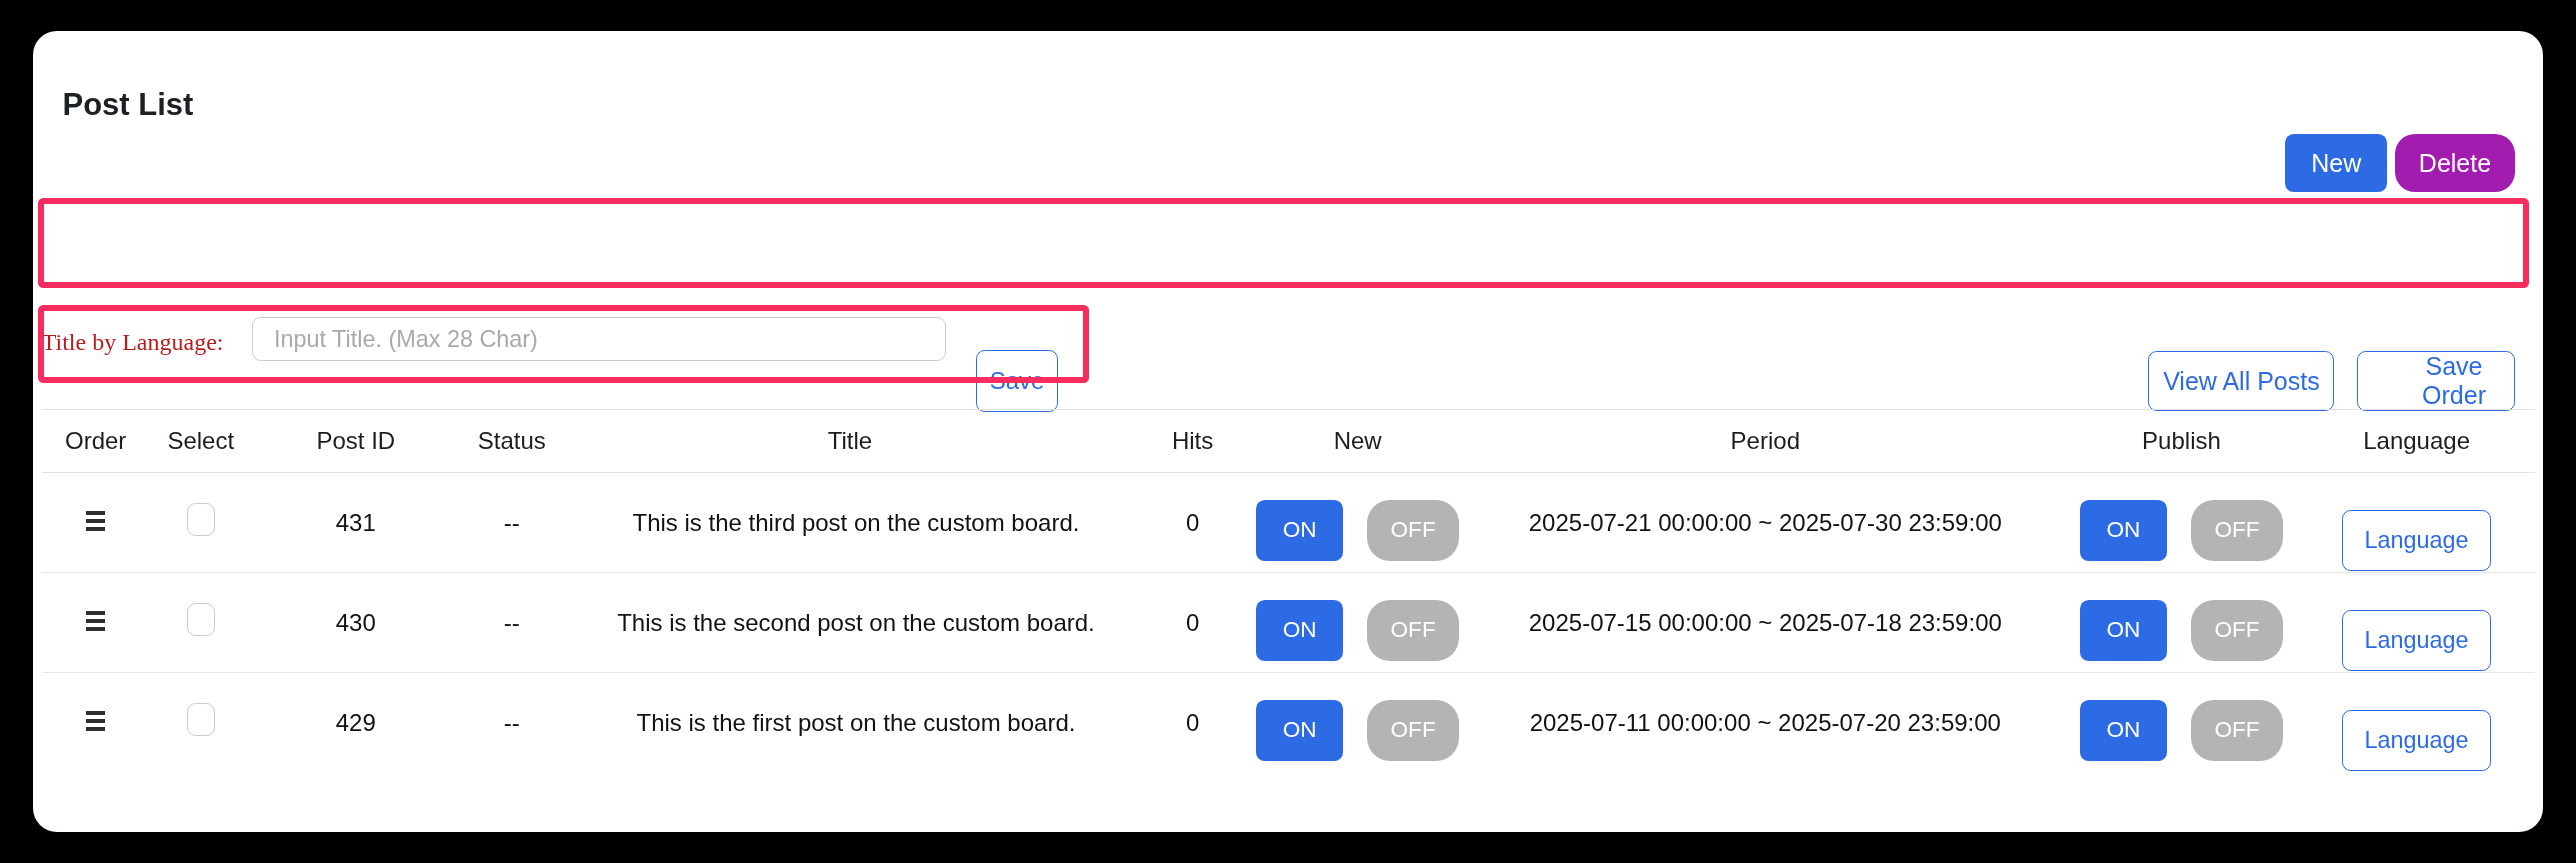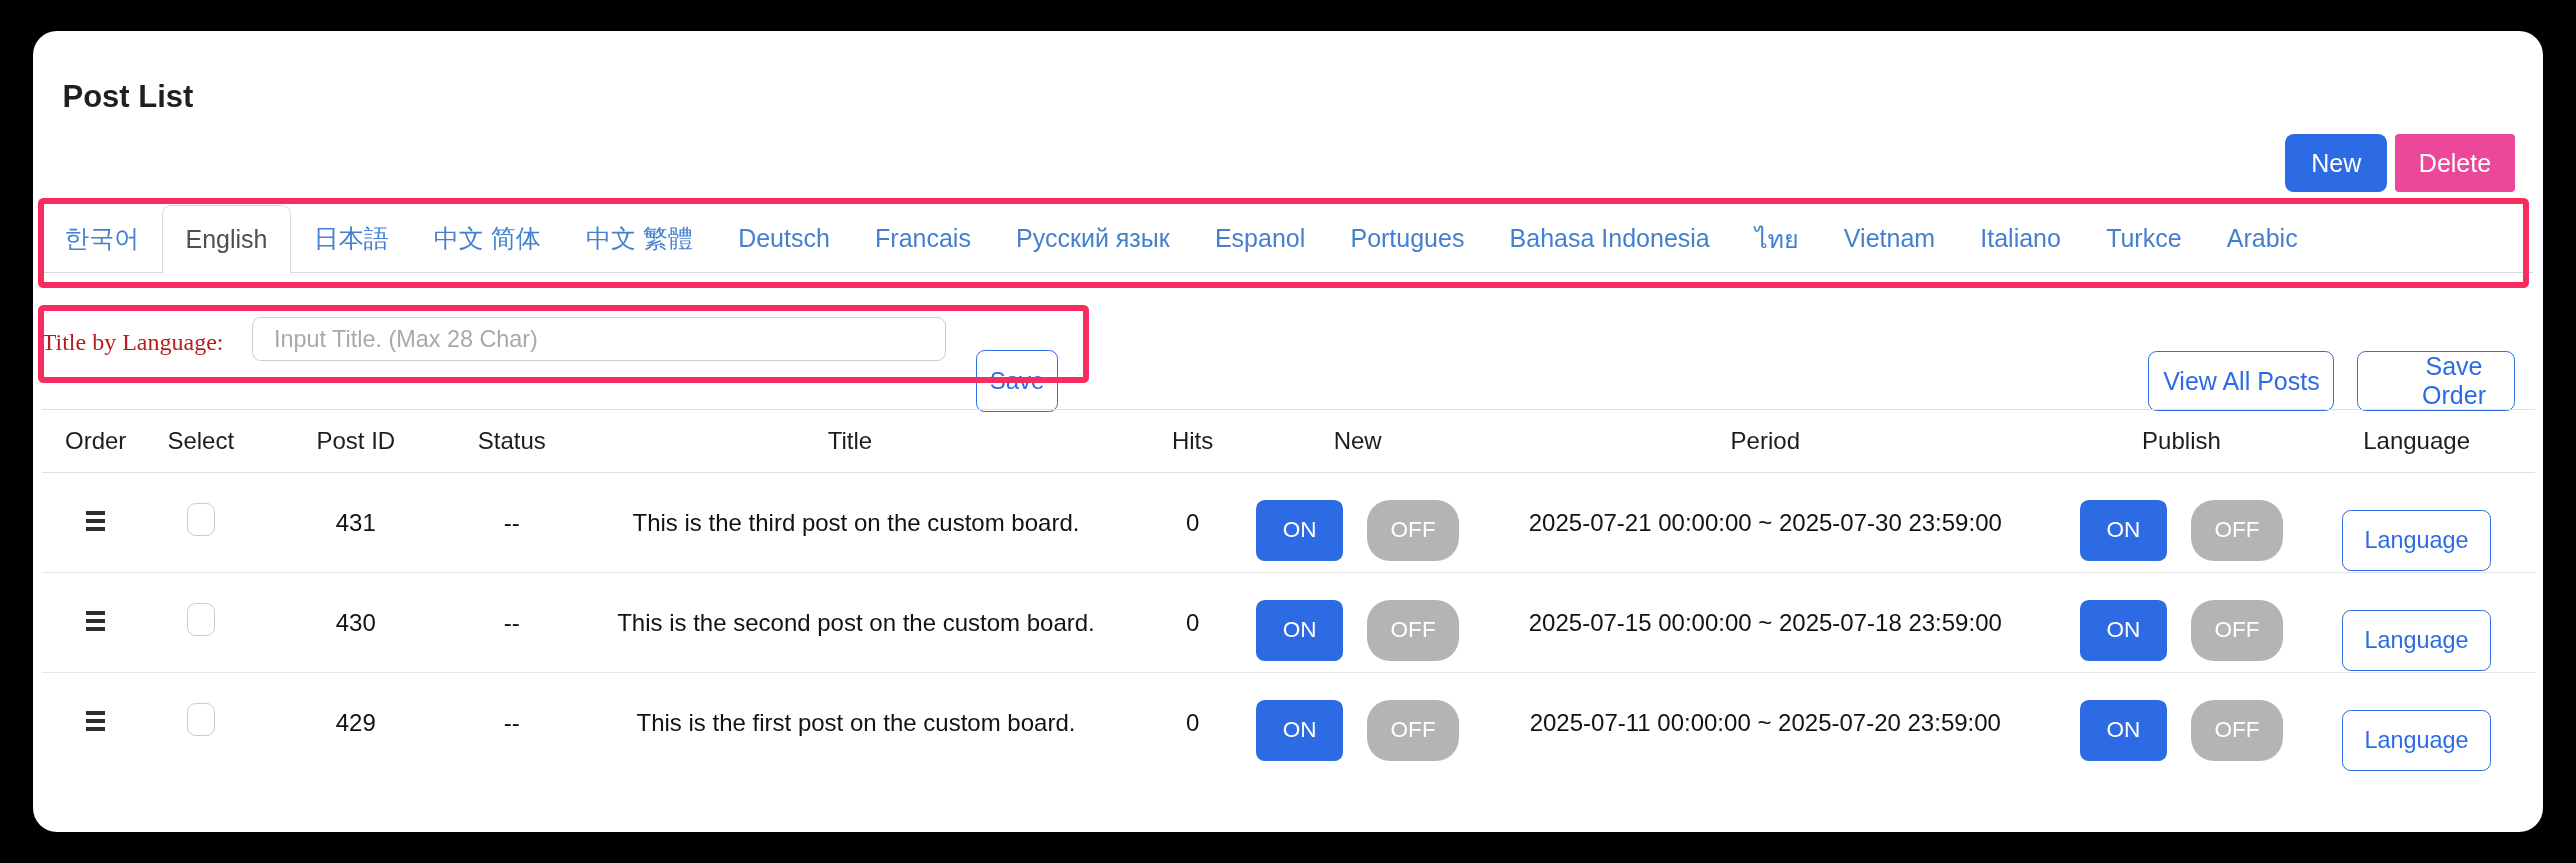--- a/index.html
+++ b/index.html
@@ -1,27 +1,27 @@
 <!DOCTYPE html>
 <html style="font-size:14px"><head>
 <meta charset="utf-8">
 <style>
   * { margin:0; padding:0; box-sizing:border-box; }
   html,body { width:2576px; height:864px; background:#000; overflow:hidden;
               font-family:"Liberation Sans", sans-serif; }
   .panel { position:absolute; left:33px; top:31px; width:2510px; height:801px;
            background:#fff; border-radius:24px; }
 
-  .page-title { position:absolute; left:29.5px; top:48px; font-size:31px; font-weight:700; color:#1d2024; }
+  .page-title { position:absolute; left:29.5px; top:56px; font-size:31px; font-weight:700; color:#1d2024; }
 
   .top-actions { position:absolute; top:103px; right:28px; display:flex; gap:7.8px; }
   .btn { display:inline-flex; align-items:center; justify-content:center; cursor:pointer;
          font-size:25px; border:none; background:none; font-family:inherit; }
   .btn-primary { background:#2c6be3; color:#fff; border-radius:8.7px; }
-  .btn-gray { background:#ec4899; color:#fff; border-radius:4px;text-align:right; }
+  .btn-gray { background:#a21caf; color:#fff; border-radius:20px;text-align:right; }
   .btn-new { width:102px; height:58px; }
   .btn-delete { width:120px; height:58px; }
   .btn-outline { background:#fff; border:1.7px solid #2c6be3; color:#2c6be3; border-radius:8.7px;margin-top:36px; }
 
   
   .tabs { position:absolute; left:8.7px; top:174px; width:2491px; height:68px;
           display:flex; align-items:stretch; border-bottom:1.7px solid #d8d8d8; }
   .tab { display:flex; align-items:center; padding:0 22.6px; font-size:25px; color:#4480cf;
          text-decoration:none; cursor:pointer; white-space:nowrap; }
   .tab.active { background:#fff; border:1.7px solid #d8d8d8; border-bottom:1.7px solid #fff;
@@ -68,38 +68,20 @@
 
 <div class="panel">
 
   <h1 class="page-title">Post List</h1>
 
   <div class="top-actions">
     <button class="btn btn-primary btn-new">New</button>
     <button class="btn btn-gray btn-delete">Delete</button>
   </div>
 
-  <nav class="tabs" id="tabs">
-      <a class="tab">한국어</a>
-      <a class="tab active">English</a>
-      <a class="tab">日本語</a>
-      <a class="tab">中文 简体</a>
-      <a class="tab">中文 繁體</a>
-      <a class="tab">Deutsch</a>
-      <a class="tab">Francais</a>
-      <a class="tab">Русский язык</a>
-      <a class="tab">Espanol</a>
-      <a class="tab">Portugues</a>
-      <a class="tab">Bahasa Indonesia</a>
-      <a class="tab">ไทย</a>
-      <a class="tab">Vietnam</a>
-      <a class="tab">Italiano</a>
-      <a class="tab">Turkce</a>
-      <a class="tab">Arabic</a>
-    </nav>
 
   <div class="form-label">Title by Language:</div>
   <input class="title-input" placeholder="Input Title. (Max 28 Char)" value="" style="">
   <button class="btn btn-outline btn-save">Save</button>
 
   <div class="right-tools">
     <button class="btn btn-outline btn-viewall">View All Posts</button>
     <button class="btn btn-outline btn-saveorder">Save Order</button>
   </div>
 

